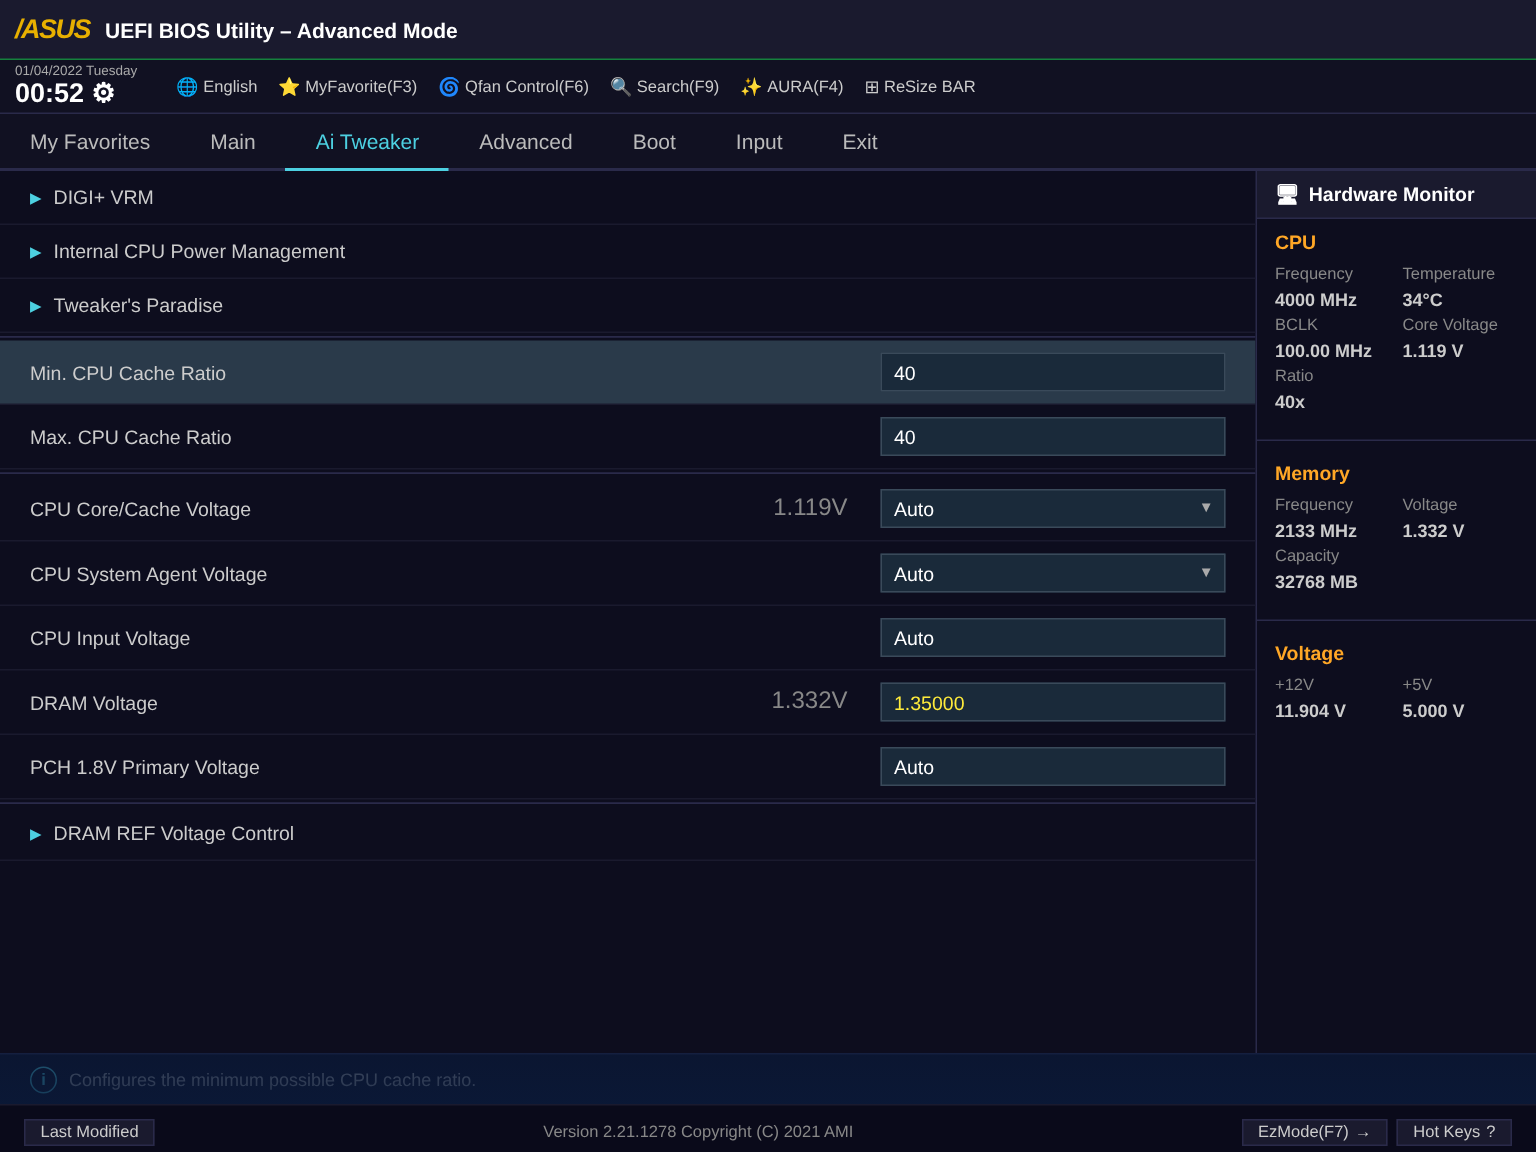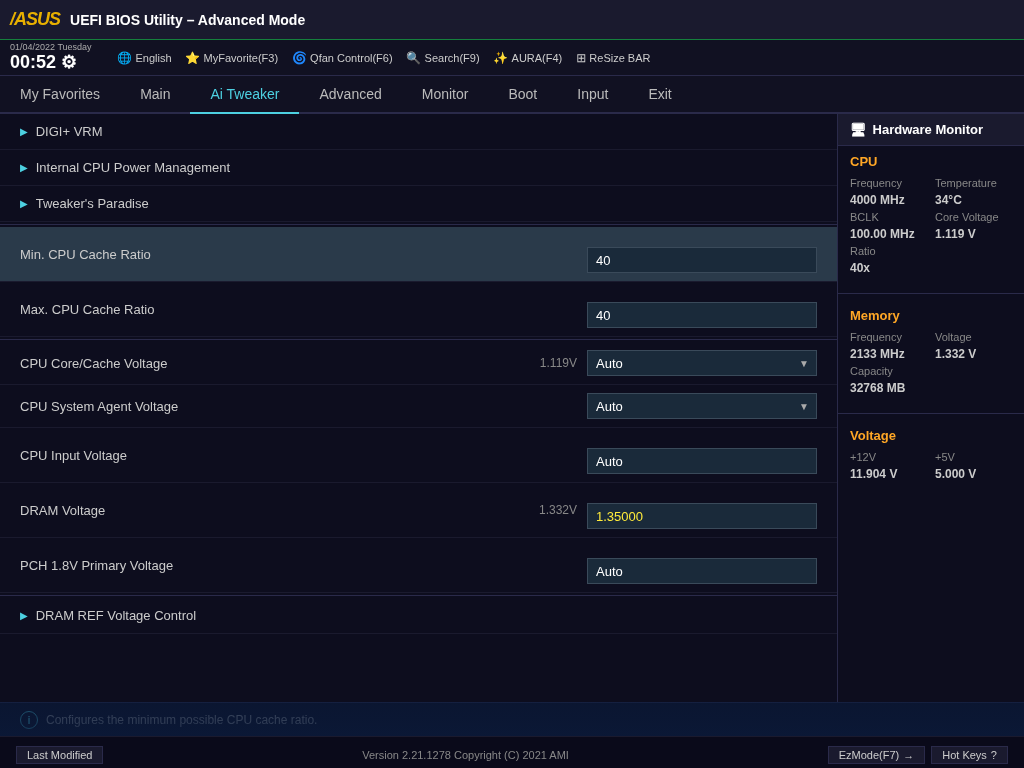--- a/index.html
+++ b/index.html
@@ -154,32 +154,31 @@
       color: #4dd0e1;
       margin-right: 8px;
       font-size: 10px;
     }
     .row-label {
       flex: 1;
       color: #ccc;
     }
     .row-value-text {
       color: #888;
-      margin-right: 10px;
-      font-size: 12px;
+      margin-right: 22px;
+      font-size: 16px;
     }
     .row-input {
       background: #1a2a3a;
       border: 1px solid #3a4a5a;
       color: #fff;
       padding: 3px 8px;
       font-size: 13px;
       width: 230px;
       height: 26px;
-      margin-top: 12px;
     }
     .row-input.yellow {
       color: #ffeb3b;
     }
     .row-select {
       background: #1a2a3a;
       border: 1px solid #3a4a5a;
       color: #fff;
       padding: 3px 8px;
       font-size: 13px;
@@ -362,23 +361,20 @@
   <div class="main-nav-item">
     <span>Main</span>
   </div>
   <div class="main-nav-item active">
     <span>Ai Tweaker</span>
   </div>
   <div class="main-nav-item">
     <span>Advanced</span>
   </div>
   <div class="main-nav-item">
-    <span>Monitor</span>
-  </div>
-  <div class="main-nav-item">
     <span>Boot</span>
   </div>
   <div class="main-nav-item">
     <span>Input</span>
   </div>
   <div class="main-nav-item">
     <span>Exit</span>
   </div>
 </div>
 

